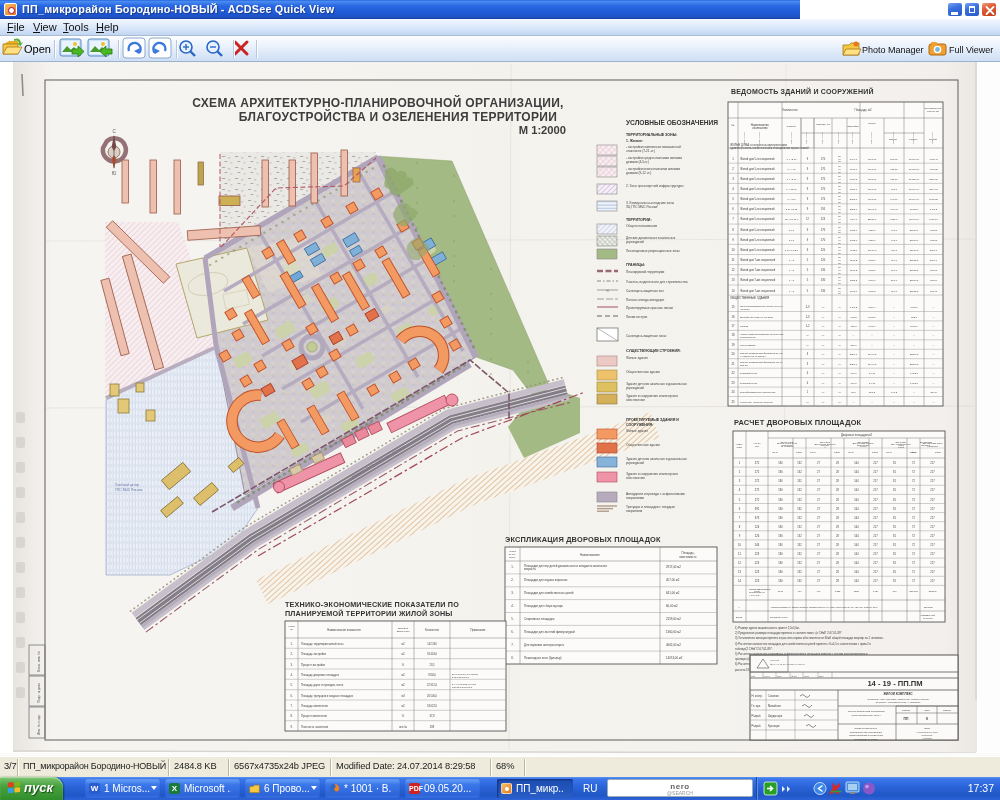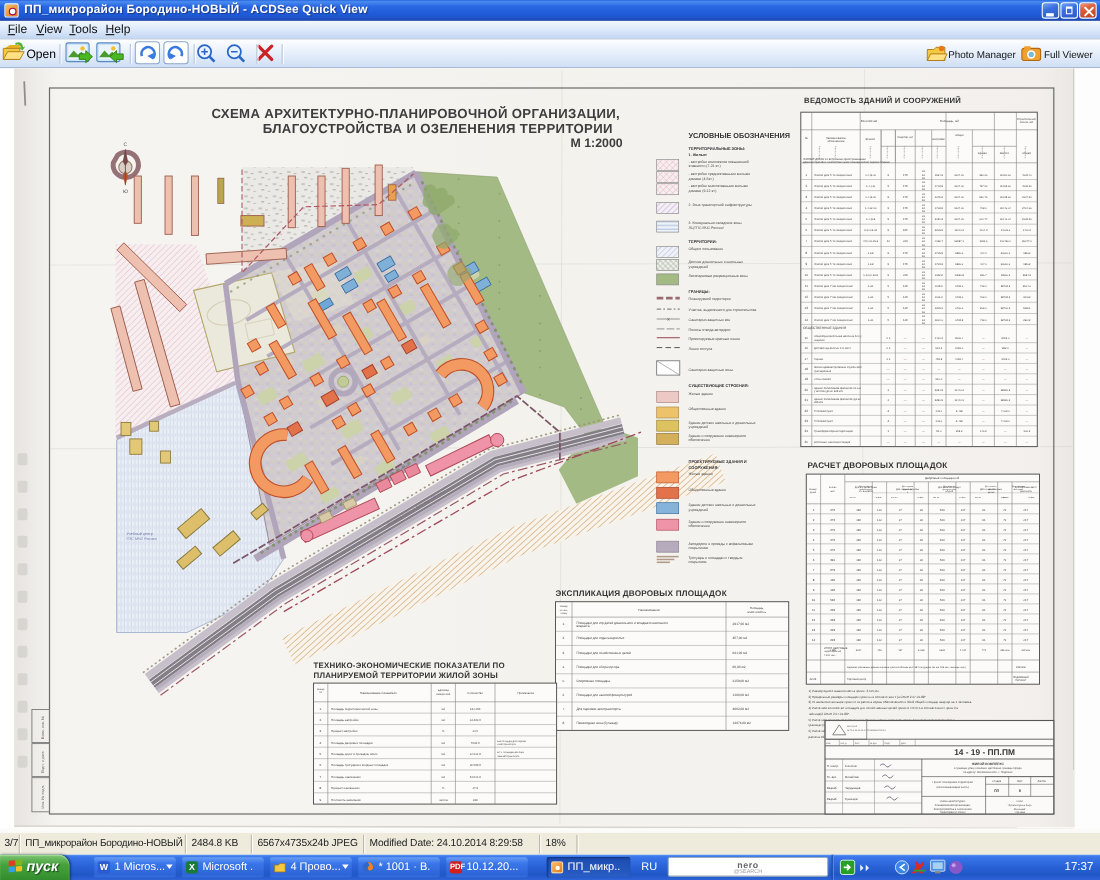--- a/index.html
+++ b/index.html
@@ -1,15 +1,15 @@
 <!DOCTYPE html>
 <html><head><meta charset="utf-8"><style>
 * { margin:0; padding:0; box-sizing:border-box; }
 body { width:1000px; height:800px; overflow:hidden; font-family:"Liberation Sans", sans-serif; background:#fff; position:relative; }
-.titlebar { position:absolute; left:0; top:0; width:1000px; height:19px;
+.titlebar { position:absolute; left:0; top:0; width:800px; height:19px;
   background:linear-gradient(180deg,#2866e0 0%,#498cf0 8%,#2a67e2 30%,#1e5ad6 70%,#1e50c0 92%,#16399b 100%); }
 .titlebar .ticon { position:absolute; left:4px; top:3px; width:13px; height:13px; border-radius:2px;
   background:linear-gradient(135deg,#f8c065,#e07a20); border:1px solid #fff; }
 .titlebar .ticon:before { content:""; position:absolute; left:3px; top:3px; width:5px; height:5px; border-radius:50%; background:#fff; border:1px solid #a04; }
 .titlebar .ttext { position:absolute; left:22px; top:3px; color:#fff; font-size:10.8px; font-weight:bold; letter-spacing:0.2px; text-shadow:1px 1px 1px #1a3a8a; }
 .wbtn { position:absolute; top:2px; width:16px; height:15px; border-radius:3px; border:1px solid #fff; }
 .wbtn.min, .wbtn.max { background:linear-gradient(160deg,#7aa4f0 0%,#3a6fe0 40%,#2a5cc8 100%); }
 .wbtn.close { background:linear-gradient(160deg,#f0a080 0%,#e0603a 35%,#c03c18 100%); }
 .wbtn span { position:absolute; color:#fff; }
 .menubar { position:absolute; left:0; top:19px; width:1000px; height:17px;
@@ -1489,23 +1489,23 @@
 </div>
 <div class="statusbar">
   <div class="cell" style="left:4px">3/7</div>
   <div class="ssep" style="left:17px"></div>
   <div class="cell" style="left:23px;font-size:9px;letter-spacing:-0.2px">ПП_микрорайон Бородино-НОВЫЙ</div>
   <div class="ssep" style="left:168px"></div>
   <div class="cell" style="left:174px">2484.8 KB</div>
   <div class="ssep" style="left:228px"></div>
   <div class="cell" style="left:234px">6567x4735x24b JPEG</div>
   <div class="ssep" style="left:330px"></div>
-  <div class="cell" style="left:336px">Modified Date: 24.10.2014 8:29:58</div>
+  <div class="cell" style="left:336px">Modified Date: 24.07.2014 8:29:58</div>
   <div class="ssep" style="left:490px"></div>
-  <div class="cell" style="left:496px">18%</div>
+  <div class="cell" style="left:496px">68%</div>
   <div class="ssep" style="left:524px"></div>
 </div>
 <div class="taskbar">
   <div class="startbtn">
     <svg class="flag" viewBox="0 0 16 16">
         <g transform="skewY(-6)">
       <rect x="1" y="2" width="6.5" height="5.5" rx="1" fill="#e43c22"></rect>
       <rect x="8.5" y="2" width="6.5" height="5.5" rx="1" fill="#7db71e"></rect>
       <rect x="1" y="8.5" width="6.5" height="5.5" rx="1" fill="#32a0e8"></rect>
       <rect x="8.5" y="8.5" width="6.5" height="5.5" rx="1" fill="#f3bd26"></rect>
@@ -1519,33 +1519,33 @@
       <span class="drop"></span>
     </div>
 <div class="tbtn" style="left:165px;width:75px">
       <span class="ti" style="background:#1a7a3a;color:#fff">X</span>
       <span class="tt" style="max-width:47px">Microsoft ...</span>
     </div>
 <div class="tbtn" style="left:245px;width:75px">
       <span class="ti"><svg width="11" height="11" viewBox="0 0 16 16">
           <path d="M1,5 h5 l2,-2 h7 v11 h-14 z" fill="#f5c842" stroke="#a87818"></path>
         </svg></span>
-      <span class="tt" style="max-width:47px">4 Прово...</span>
+      <span class="tt" style="max-width:47px">6 Прово...</span>
       <span class="drop"></span>
     </div>
 <div class="tbtn" style="left:325px;width:75px">
       <span class="ti"><svg width="11" height="11" viewBox="0 0 16 16">
           <circle cx="8" cy="8" r="7" fill="#3068c8"></circle>
           <path d="M8,1 a7,7 0 0 1 6.5,9 q-2,3 -5,2 q-3,-2 -1,-5 q2,-1 1,-3 q-1,-2 -1.5,-3 z" fill="#f08020"></path>
         </svg></span>
       <span class="tt" style="max-width:47px">* 1001 · B...</span>
     </div>
 <div class="tbtn" style="left:405px;width:75px">
       <span class="ti" style="background:#d02020;color:#fff;font-size:7px">PDF</span>
-      <span class="tt" style="max-width:47px">10.12.20...</span>
+      <span class="tt" style="max-width:47px">09.05.20...</span>
     </div>
 <div class="tbtn active" style="left:497px;width:76px">
       <span class="ti" style="background:linear-gradient(135deg,#f8c065,#e07a20);border:1px solid #fff8">
         <span style="position:absolute;left:3px;top:3px;width:4px;height:4px;border-radius:50%;background:#fff"></span>
       </span>
       <span class="tt" style="max-width:48px">ПП_микр...</span>
     </div>
 
   <div style="position:absolute;left:583px;top:6px;color:#fff;font-size:10px;">RU</div>
   <div class="nerobox">

